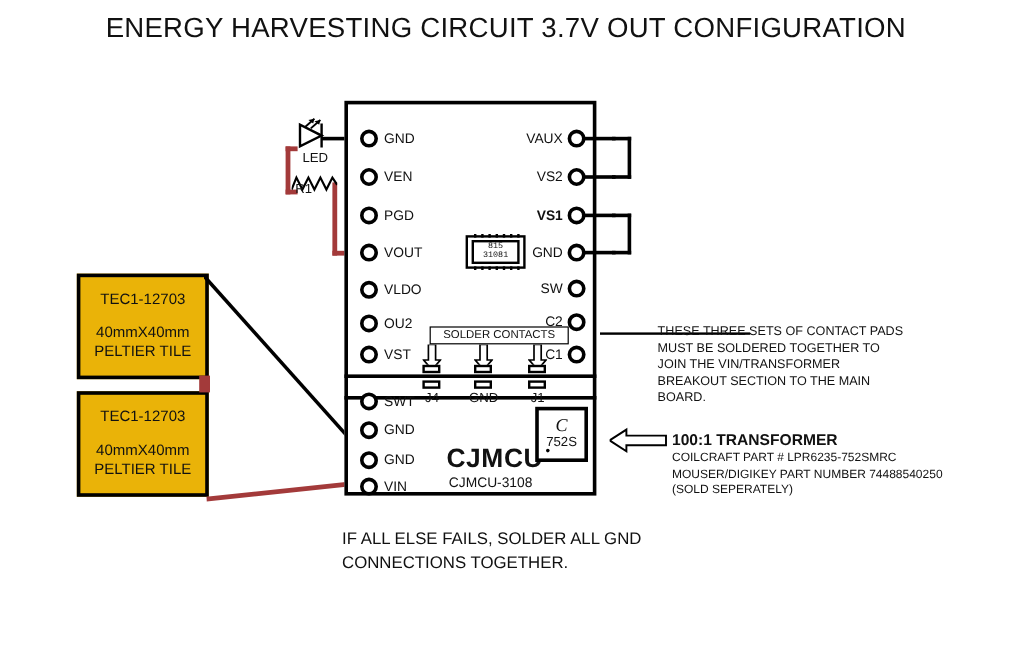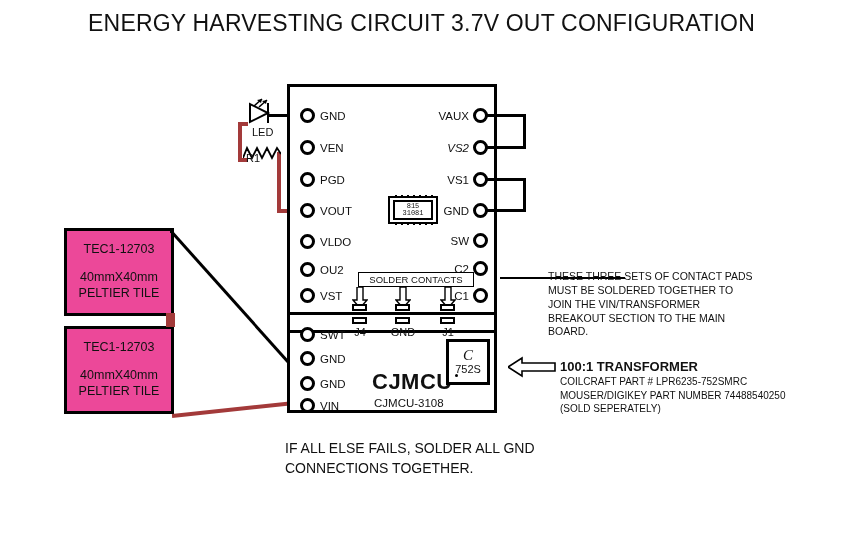--- a/index.html
+++ b/index.html
@@ -79,21 +79,21 @@
     display:flex;align-items:center;justify-content:center;
   }
   #solder-box span{font-size:9.5px;color:#111;white-space:nowrap;}
   .pad{
     width:15px;height:7px;border:2px solid #000;background:#fff;box-sizing:border-box;
   }
   .pad-label{font-size:11px;color:#111;text-align:center;}
 
   
   .tile{
-    width:110px;height:88px;border:3px solid #000;background:#ec4899;box-sizing:border-box;
+    width:110px;height:88px;border:3px solid #000;background:#eab308;box-sizing:border-box;
     display:flex;flex-direction:column;align-items:center;justify-content:center;
     text-align:center;
   }
   .tile-part{font-size:12.5px;color:#111;margin-bottom:14px;}
   .tile-dim{font-size:12.5px;color:#111;line-height:1.25;}
   .tile-kind{font-size:12.5px;color:#111;line-height:1.25;}
 
   
   .wire-red{background:#a33a3a;}
   .wire-black{background:#000;}
@@ -200,24 +200,24 @@
   <div class="abs pin" style="left:300px;top:376px;"></div>
   <div class="abs pin-label" style="left:320px;top:378px;">GND</div>
 
   <div class="abs pin" style="left:300px;top:398px;"></div>
   <div class="abs pin-label" style="left:320px;top:400px;">VIN</div>
 
   <div class="abs pin" style="left:473px;top:108px;"></div>
   <div class="abs pin-label r" style="left:433px;top:110px;width:36px;">VAUX</div>
 
   <div class="abs pin" style="left:473px;top:140px;"></div>
-  <div class="abs pin-label r" style="left:433px;top:142px;width:36px;font-style:italic;">VS2</div>
+  <div class="abs pin-label r" style="left:433px;top:142px;width:36px;">VS2</div>
 
   <div class="abs pin" style="left:473px;top:172px;"></div>
-  <div class="abs pin-label r" style="left:433px;top:174px;width:36px;">VS1</div>
+  <div class="abs pin-label r" style="left:433px;top:174px;width:36px;font-weight:bold;">VS1</div>
 
   <div class="abs pin" style="left:473px;top:203px;"></div>
   <div class="abs pin-label r" style="left:433px;top:205px;width:36px;">GND</div>
 
   <div class="abs pin" style="left:473px;top:233px;"></div>
   <div class="abs pin-label r" style="left:433px;top:235px;width:36px;">SW</div>
 
   <div class="abs pin" style="left:473px;top:261px;"></div>
   <div class="abs pin-label r" style="left:433px;top:263px;width:36px;">C2</div>
 

